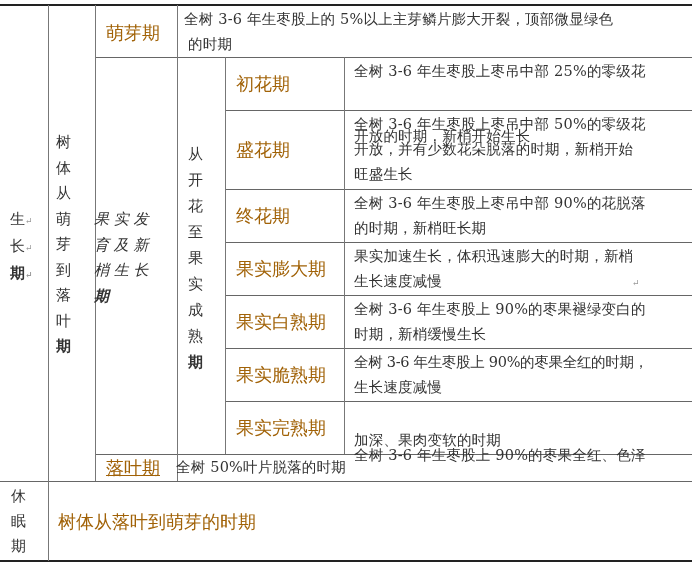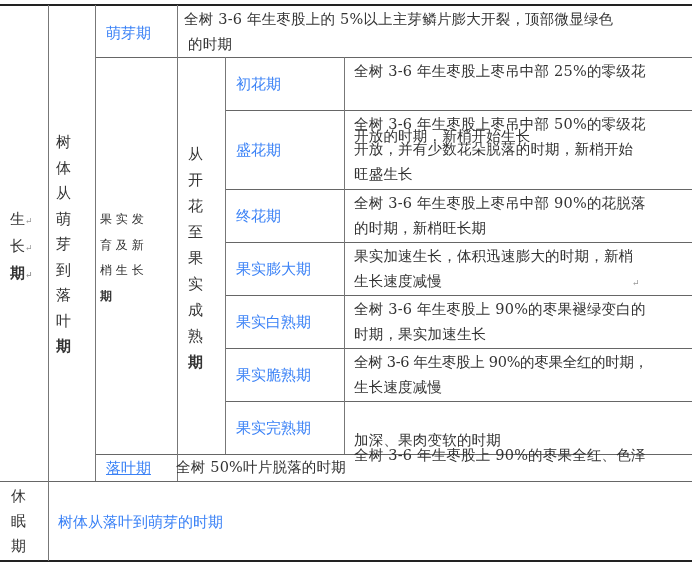--- a/index.html
+++ b/index.html
@@ -1,21 +1,21 @@
 <!DOCTYPE html>
 <html><head>
 <meta charset="utf-8">
 <style>
   html, body { margin:0; padding:0; background:#fff; }
   body { width:692px; height:567px; position:relative; overflow:hidden;
          font-family:"DejaVu Serif", "Liberation Serif", serif; color:#333; }
   .hl { position:absolute; background:#666; height:1px; }
   .hl.thick { background:#222; height:2px; }
   .vl { position:absolute; background:#777; width:1px; }
-  .cell { position:absolute; font-size:15px; line-height:24px; color:#3b82f6; }
+  .cell { position:absolute; font-size:18px; line-height:24px; color:#a16207; }
   .desc { position:absolute; font-size:14.5px; line-height:25px; color:#333; letter-spacing:0.2px; }
   .bold { font-weight:bold; }
   .mark { font-size:9px; color:#999; }
 </style>
 </head>
 <body>
 
 <div class="hl thick" style="left:0;top:4px;width:692px;"></div>
 <div class="hl" style="left:95px;top:57px;width:597px;"></div>
 <div class="hl" style="left:225px;top:110px;width:467px;"></div>
@@ -56,21 +56,21 @@
   <div>到</div>
   <div>落</div>
   <div>叶</div>
   <div class="bold">期</div>
 </div>
 
 <div class="cell" style="left:106px;top:21px;">萌芽期</div>
 <div class="desc" style="left:184px;top:7px;">全树 3-6 年生枣股上的 5%以上主芽鳞片膨大开裂，顶部微显绿色</div>
 <div class="desc" style="left:188px;top:32px;">的时期</div>
 
-<div style="position:absolute;left:100px;top:207px;font-size:12px;line-height:25.5px;">
+<div style="position:absolute;left:94px;top:207px;font-size:15px;line-height:25.5px;font-style:italic;">
   <div>果 实 发</div>
   <div>育 及 新</div>
   <div>梢 生 长</div>
   <div class="bold">期</div>
 </div>
 
 <div class="cell" style="left:106px;top:456px;text-decoration:underline;">落叶期</div>
 <div class="desc" style="left:176px;top:455px;">全树 50%叶片脱落的时期</div>
 
 <div style="position:absolute;left:188px;top:141px;width:20px;font-size:15px;line-height:26px;">
@@ -103,19 +103,19 @@
 <div class="desc" style="left:354px;top:191px;">全树 3-6 年生枣股上枣吊中部 90%的花脱落</div>
 <div class="desc" style="left:354px;top:216px;">的时期，新梢旺长期</div>
 
 <div class="desc" style="left:354px;top:244px;">果实加速生长，体积迅速膨大的时期，新梢</div>
 <div class="desc" style="left:354px;top:269px;width:330px;">
   <span>生长速度减慢</span>
   <span class="mark" style="position:absolute;left:278px;top:2px;">↵</span>
 </div>
 
 <div class="desc" style="left:354px;top:297px;">全树 3-6 年生枣股上 90%的枣果褪绿变白的</div>
-<div class="desc" style="left:354px;top:322px;">时期，果实加速生长</div>
+<div class="desc" style="left:354px;top:322px;">时期，新梢缓慢生长</div>
 
 <div class="desc" style="left:354px;top:350px;letter-spacing:-0.3px;">全树 3-6 年生枣股上 90%的枣果全红的时期，</div>
 <div class="desc" style="left:354px;top:375px;">生长速度减慢</div>
 
 <div class="desc" style="left:354px;top:403px;margin-top:40px;">全树 3-6 年生枣股上 90%的枣果全红、色泽</div>
 <div class="desc" style="left:354px;top:428px;">加深、果肉变软的时期</div>
 
 </body></html>

